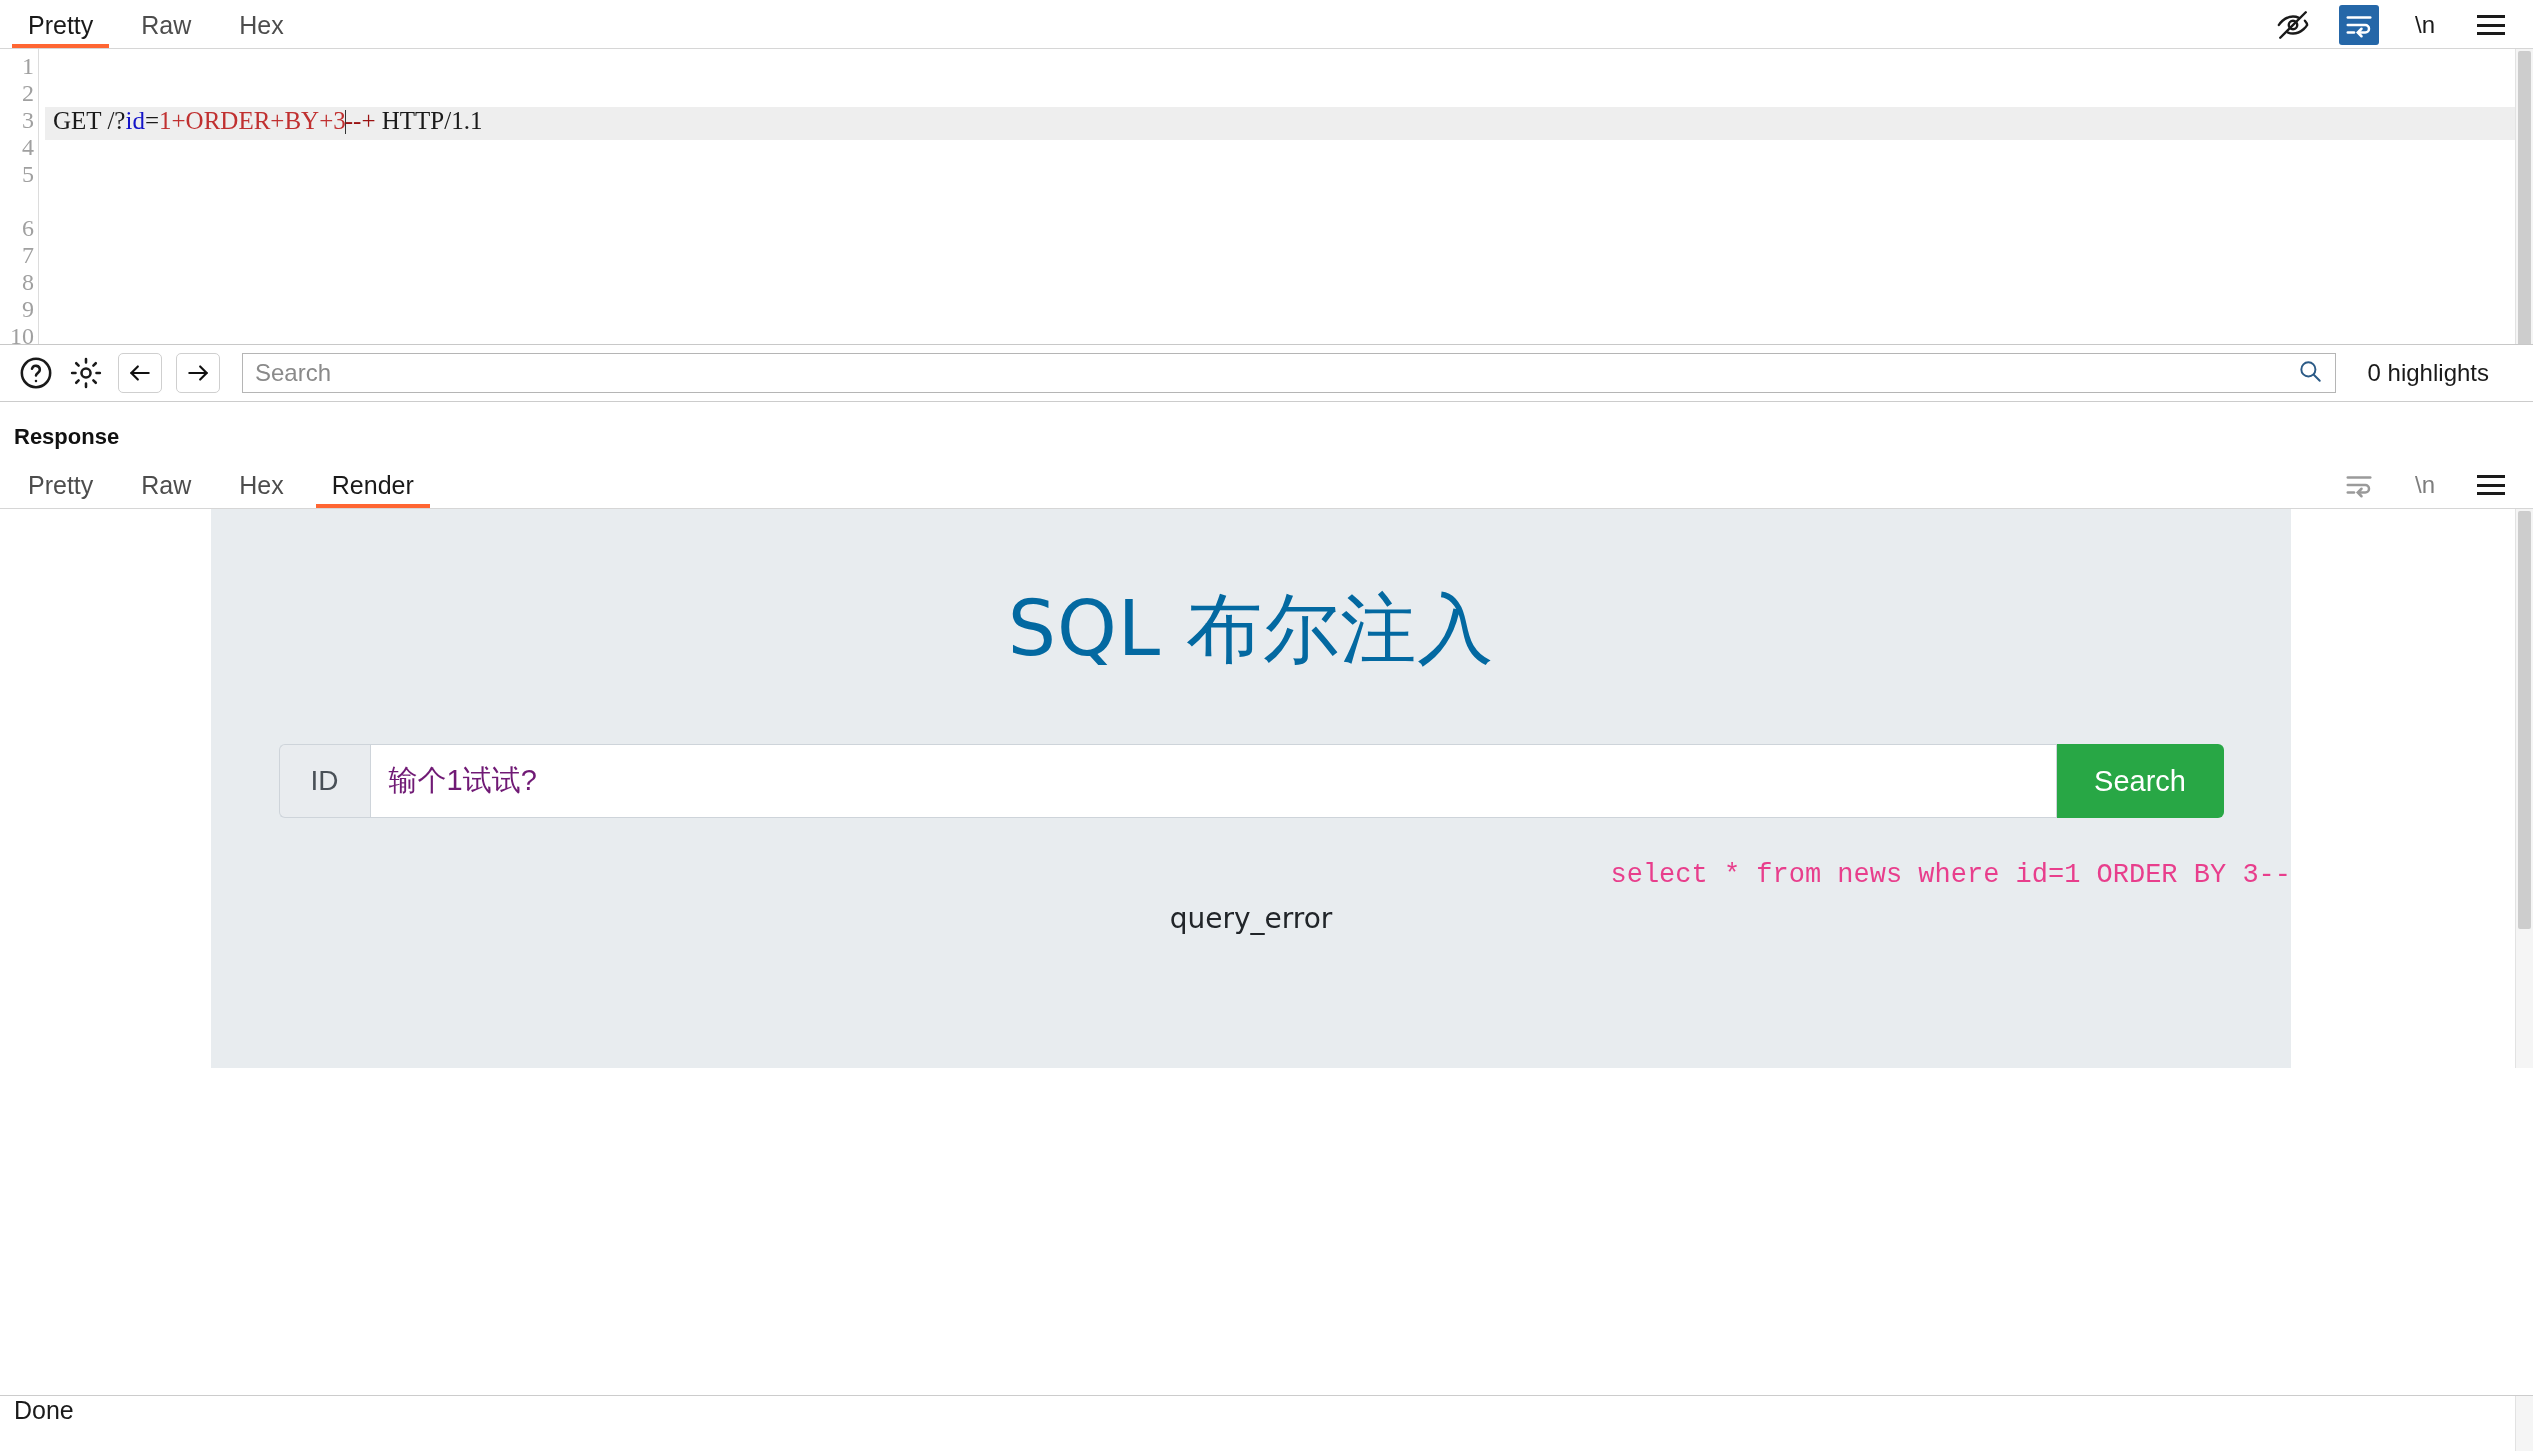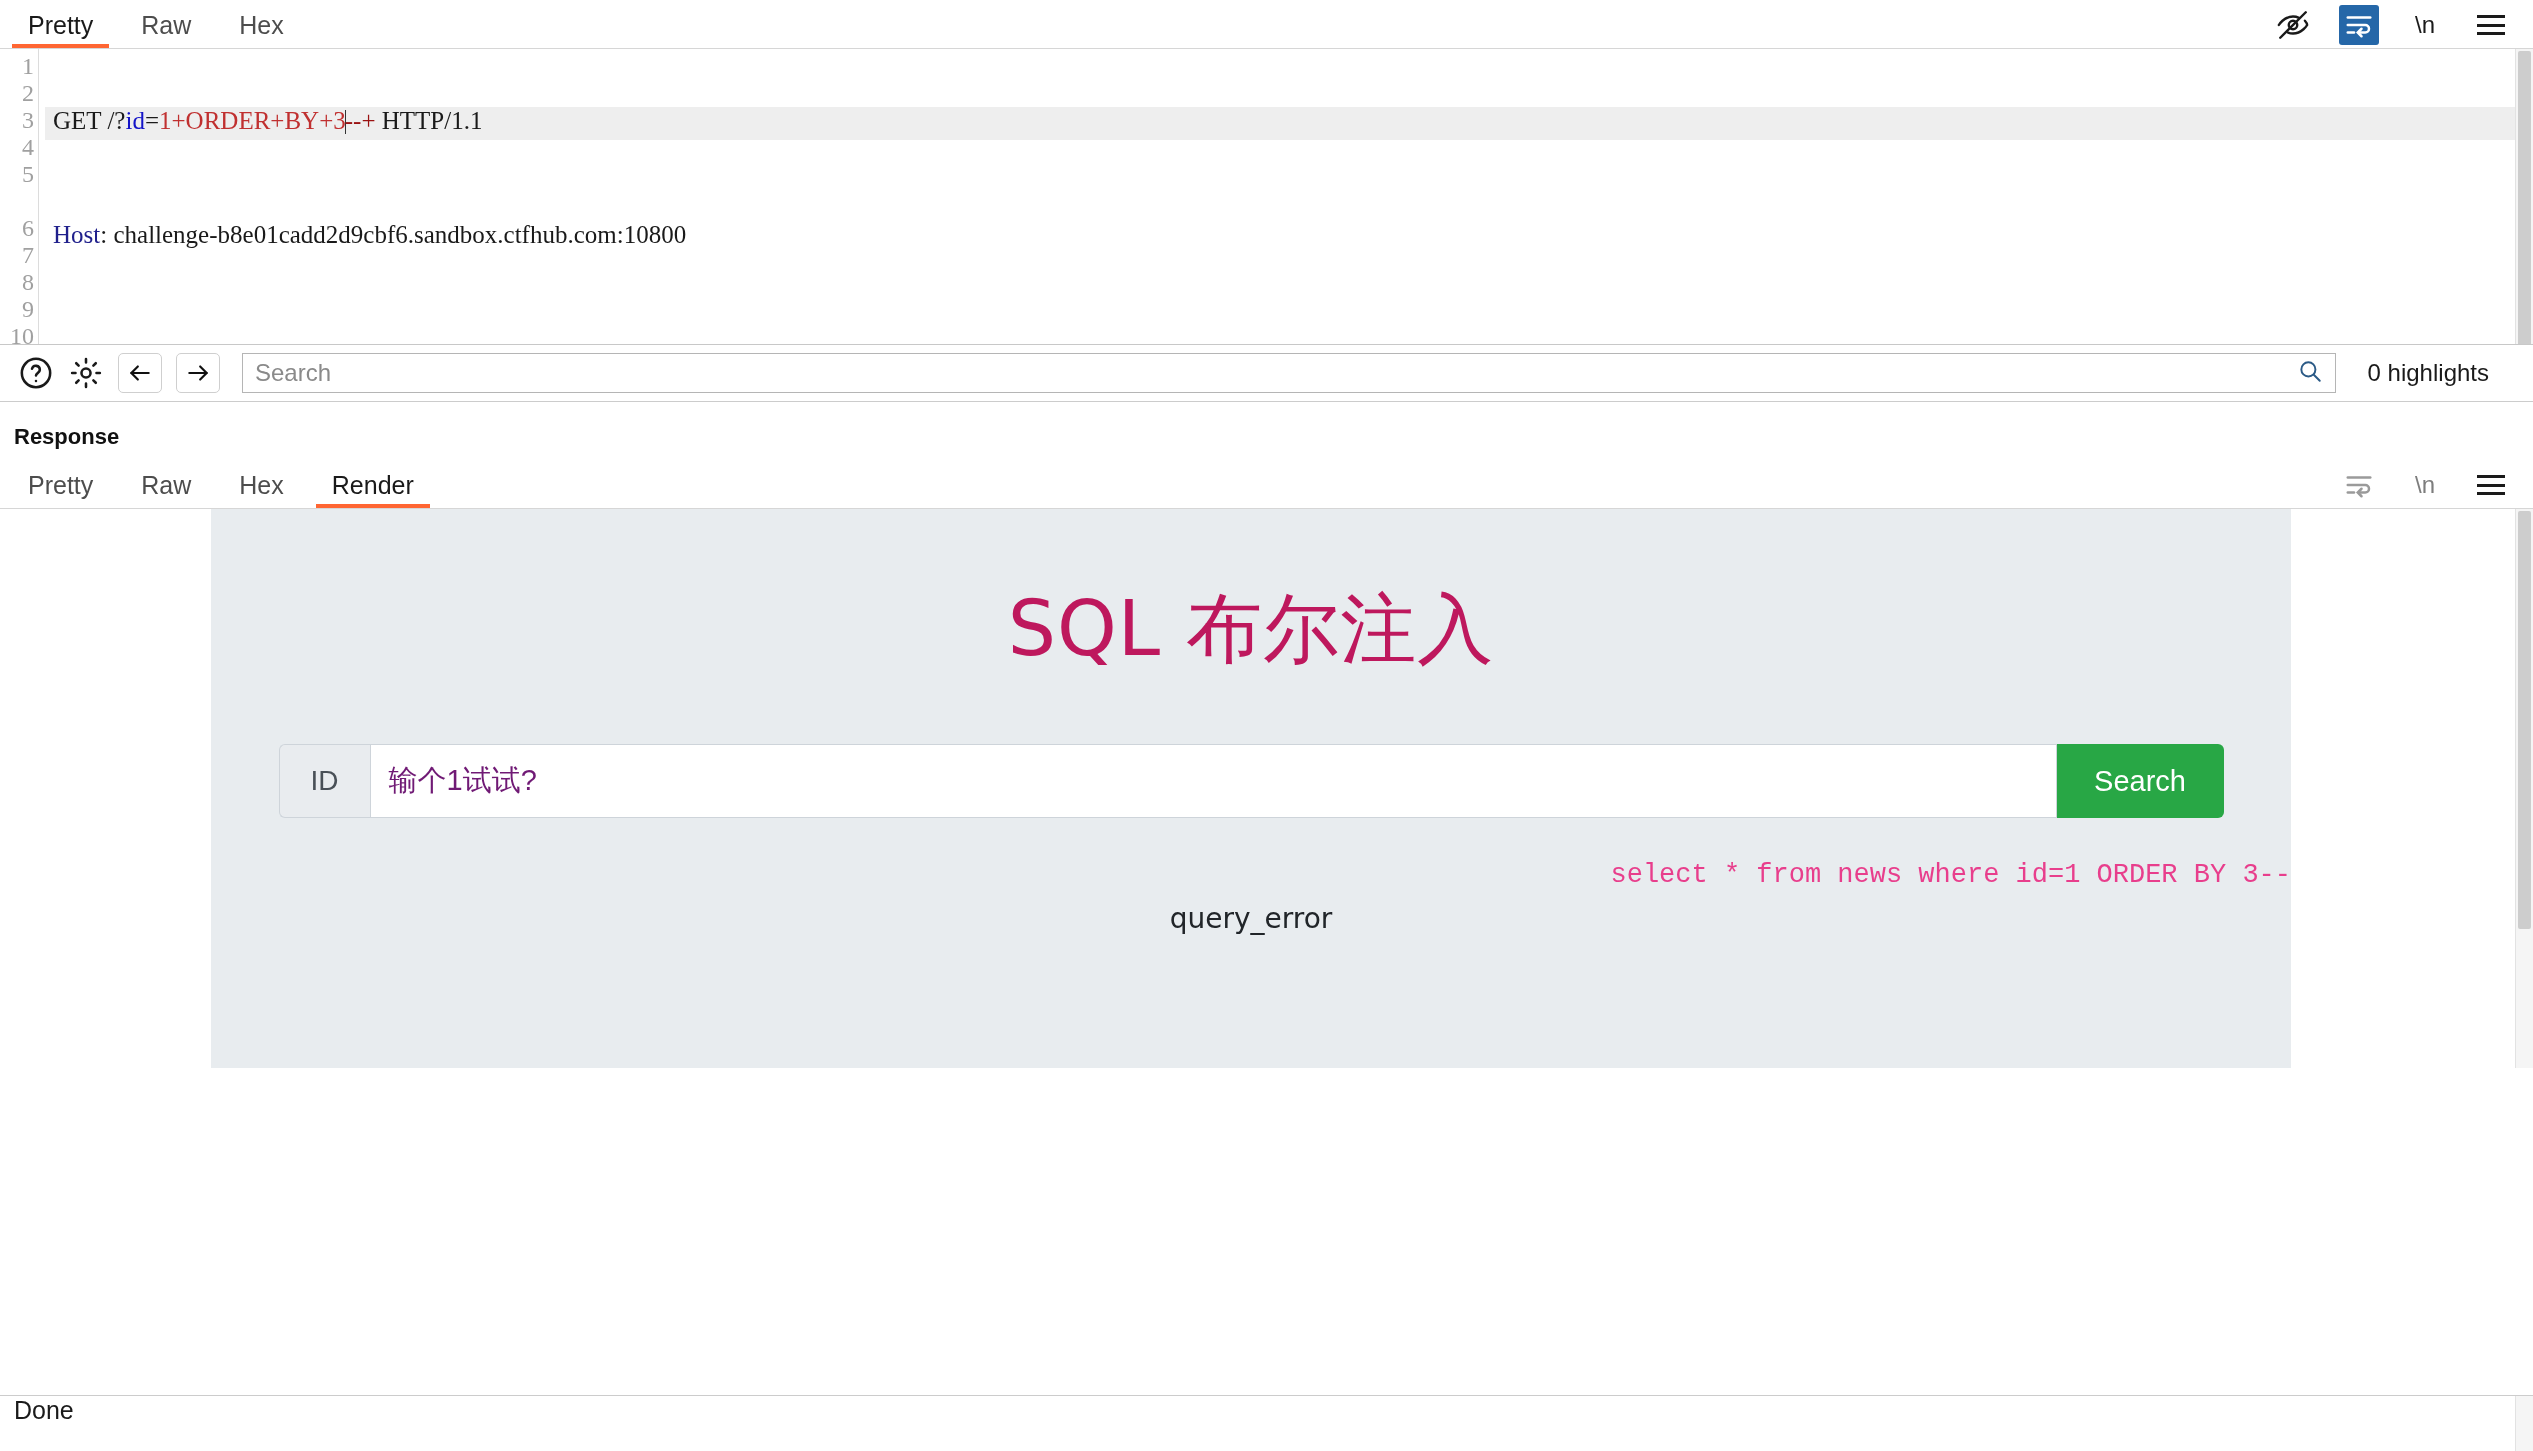--- a/index.html
+++ b/index.html
@@ -207,21 +207,21 @@
     position: absolute;
     left: 211px;
     top: 0;
     width: 2080px;
     height: 559px;
     background: #e8ecef;
   }
   .page-title {
     text-align: center;
     font-size: 76px;
-    color: #be185d;
+    color: #0369a1;
     padding-top: 70px;
     font-family: "DejaVu Sans", sans-serif;
     font-weight: 400;
     letter-spacing: 1px;
   }
   .form-row {
     display: flex;
     width: 1945px;
     margin: 62px auto 0 auto;
     height: 74px;
@@ -361,21 +361,20 @@
       <div>6</div>
       <div>7</div>
       <div>8</div>
       <div>9</div>
       <div>10</div>
 
     </div>
     <div class="code">
       <div class="ln sel"><span>GET /?</span><span class="kw-blue">id</span><span>=</span><span class="kw-red">1+ORDER+BY+3</span><span class="caret"></span><span class="kw-darkred">--+</span><span> HTTP/1.1</span></div>
 
-      <div class="ln"><span class="hdr">Host</span>: <span>challenge-b8e01cadd2d9cbf6.sandbox.ctfhub.com:10800</span></div>
 
 
       
 
       
       
 
       
 
       

